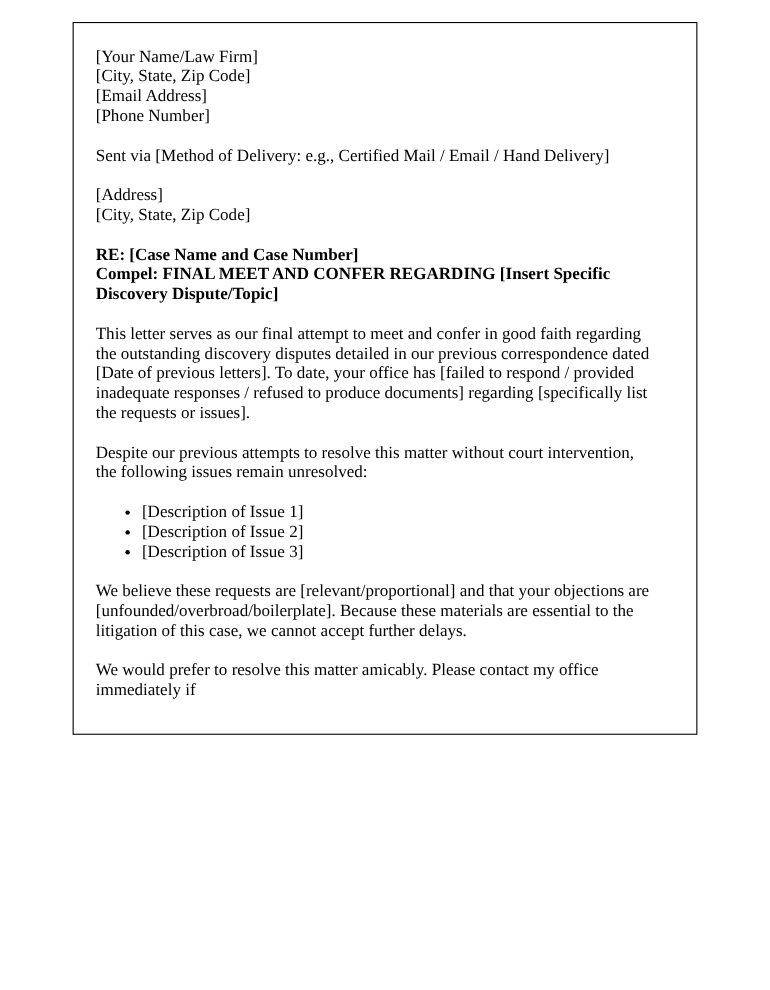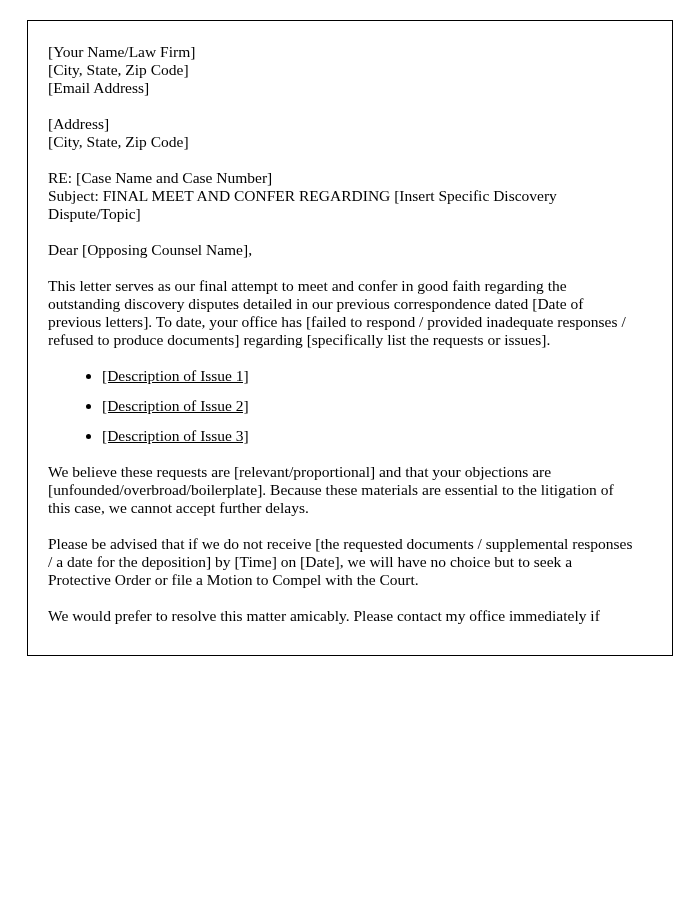--- a/index.html
+++ b/index.html
@@ -11,72 +11,72 @@
   .canvas {
     width: 700px;
     height: 900px;
     background: #ffffff;
     position: relative;
     font-family: "Liberation Serif", "DejaVu Serif", serif;
     color: #000000;
   }
   .page {
     box-sizing: border-box;
-    width: 646px;
+    width: 568px;
     margin: 20px auto 0 auto;
     border: 1px solid #000000;
     padding: 22px 38px 12px 20px;
     font-size: 15.5px;
     line-height: 18px;
     overflow: hidden;
   }
   .block {
     margin: 0 0 18px 0;
   }
   .block.bold {
-    font-weight: normal;
+    font-weight: bold;
   }
   p.block {
     margin-top: 0;
   }
   ul.block {
     margin-top: 0;
     padding-left: 42px;
   }
   ul.block li {
-    margin: 12px;
-    text-decoration: underline;
+    margin: 0;
   }
 </style>
 </head>
 <body>
 
 <div class="canvas">
   <div class="page">
     <div id="doc-blocks">
         <div class="block">
           <div>[Your Name/Law Firm]</div>
           <div>[City, State, Zip Code]</div>
           <div>[Email Address]</div>
+          <div>[Phone Number]</div>
+        </div>
+        <div class="block">
+          <div>Sent via [Method of Delivery: e.g., Certified Mail / Email / Hand Delivery]</div>
         </div>
         <div class="block">
           <div>[Address]</div>
           <div>[City, State, Zip Code]</div>
         </div>
         <div class="block bold">
           <div>RE: [Case Name and Case Number]</div>
-          <div>Subject: FINAL MEET AND CONFER REGARDING [Insert Specific Discovery Dispute/Topic]</div>
-        </div>
-        <div class="block">
-          <div>Dear [Opposing Counsel Name],</div>
+          <div>Compel: FINAL MEET AND CONFER REGARDING [Insert Specific Discovery Dispute/Topic]</div>
         </div>
         <p class="block">This letter serves as our final attempt to meet and confer in good faith regarding the outstanding discovery disputes detailed in our previous correspondence dated [Date of previous letters]. To date, your office has [failed to respond / provided inadequate responses / refused to produce documents] regarding [specifically list the requests or issues].</p>
+        <p class="block">Despite our previous attempts to resolve this matter without court intervention, the following issues remain unresolved:</p>
         <ul class="block">
           <li>[Description of Issue 1]</li>
           <li>[Description of Issue 2]</li>
           <li>[Description of Issue 3]</li>
         </ul>
         <p class="block">We believe these requests are [relevant/proportional] and that your objections are [unfounded/overbroad/boilerplate]. Because these materials are essential to the litigation of this case, we cannot accept further delays.</p>
-        <p class="block">Please be advised that if we do not receive [the requested documents / supplemental responses / a date for the deposition] by [Time] on [Date], we will have no choice but to seek a Protective Order or file a Motion to Compel with the Court.</p>
         <p class="block">We would prefer to resolve this matter amicably. Please contact my office immediately if</p>
       </div>
   </div>
 </div>
 
 </body></html>

